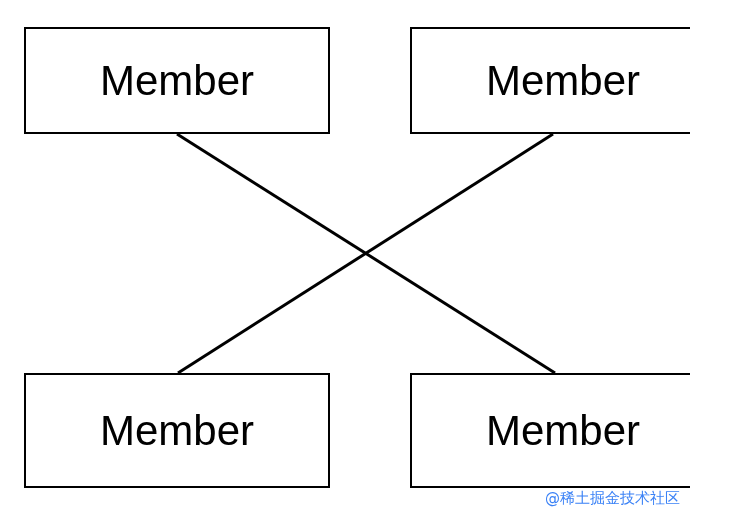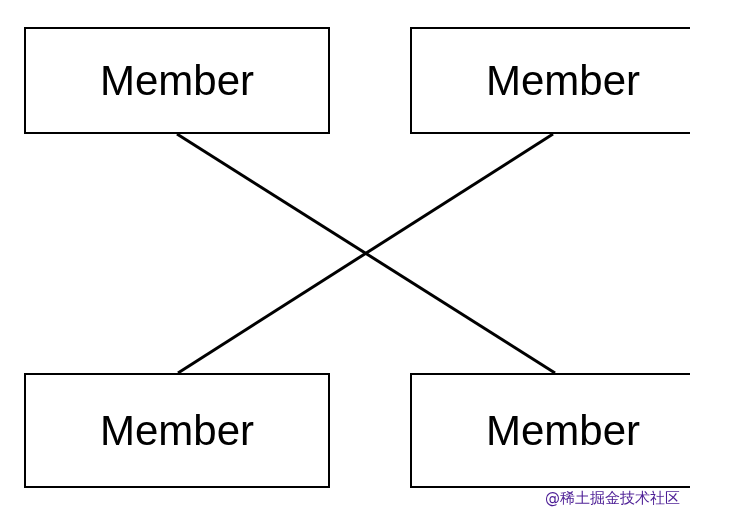--- a/index.html
+++ b/index.html
@@ -79,15 +79,15 @@
   </div>
 
   <div class="node" id="node-bottom-left" style="left: 24px; top: 373px; width: 306px; height: 115px;">
     <span class="node-label">Member</span>
   </div>
 
   <div class="node" id="node-bottom-right" style="left: 410px; top: 373px; width: 306px; height: 115px;">
     <span class="node-label">Member</span>
   </div>
 
-  <div id="watermark" style="color: #4c1d95;">@稀土掘金技术社区</div>
+  <div id="watermark" style="color: #3b82f6;">@稀土掘金技术社区</div>
 
 </div>
 
 </body></html>

